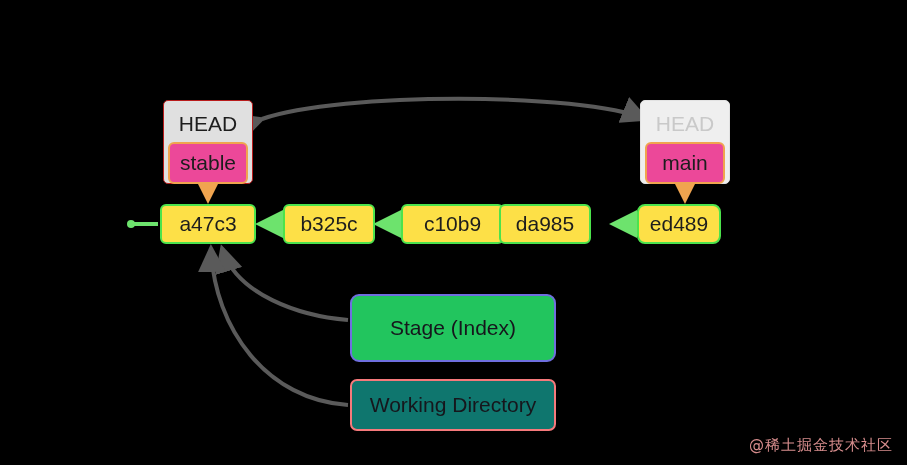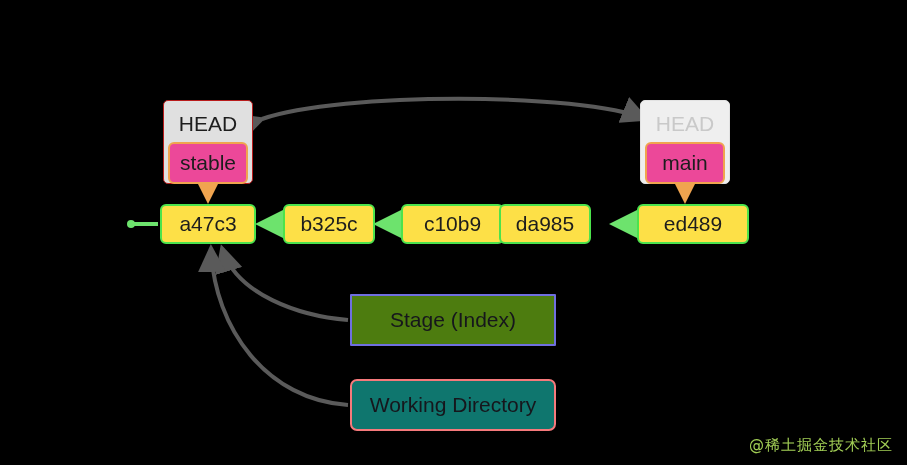--- a/index.html
+++ b/index.html
@@ -58,42 +58,42 @@
     background:#ec4899;
     border:2px solid #f0a44f;
     border-radius:6px;
     display:flex;align-items:center;justify-content:center;
     font-size:21px;
     color:#1d1d1d;
   }
 
   
   .stagebox{
-    height:52px;
-    background:#4d7c0f;
+    height:68px;
+    background:#22c55e;
     border:2.5px solid #6f6fdf;
-    border-radius:1px;
+    border-radius:9px;
     color:#16161c;
     font-size:21px;
   }
   .workbox{
     height:52px;
     background:#0f766e;
     border:2.5px solid #f6797b;
     border-radius:7px;
     color:#16161c;
     font-size:21px;
   }
 
   
   #watermark{
     position:absolute;
     right:14px;bottom:10px;
     font-size:15px;
-    color:#bef264;
+    color:#fca5a5;
     opacity:.85;
     letter-spacing:1px;
     font-family:"DejaVu Sans", sans-serif;
   }
 </style>
 </head>
 <body>
 
 <div id="stage">
 
@@ -140,21 +140,21 @@
   </div>
 
   <div class="node commit" style="left:160px;top:204px;width:96px;">a47c3</div>
 
   <div class="node commit" style="left:283px;top:204px;width:92px;">b325c</div>
 
   <div class="node commit" style="left:401px;top:204px;width:103px;">c10b9</div>
 
   <div class="node commit" style="left:499px;top:204px;width:92px;">da985</div>
 
-  <div class="node commit" style="left:637px;top:204px;width:112px;">ed489</div>
+  <div class="node commit" style="left:637px;top:204px;width:84px;border-radius:8px;">ed489</div>
 
   <div class="node stagebox" style="left:350px;top:294px;width:206px;">Stage (Index)</div>
 
   <div class="node workbox" style="left:350px;top:379px;width:206px;">Working Directory</div>
 
   <div id="watermark">@稀土掘金技术社区</div>
 
 </div>
 
 </body></html>

